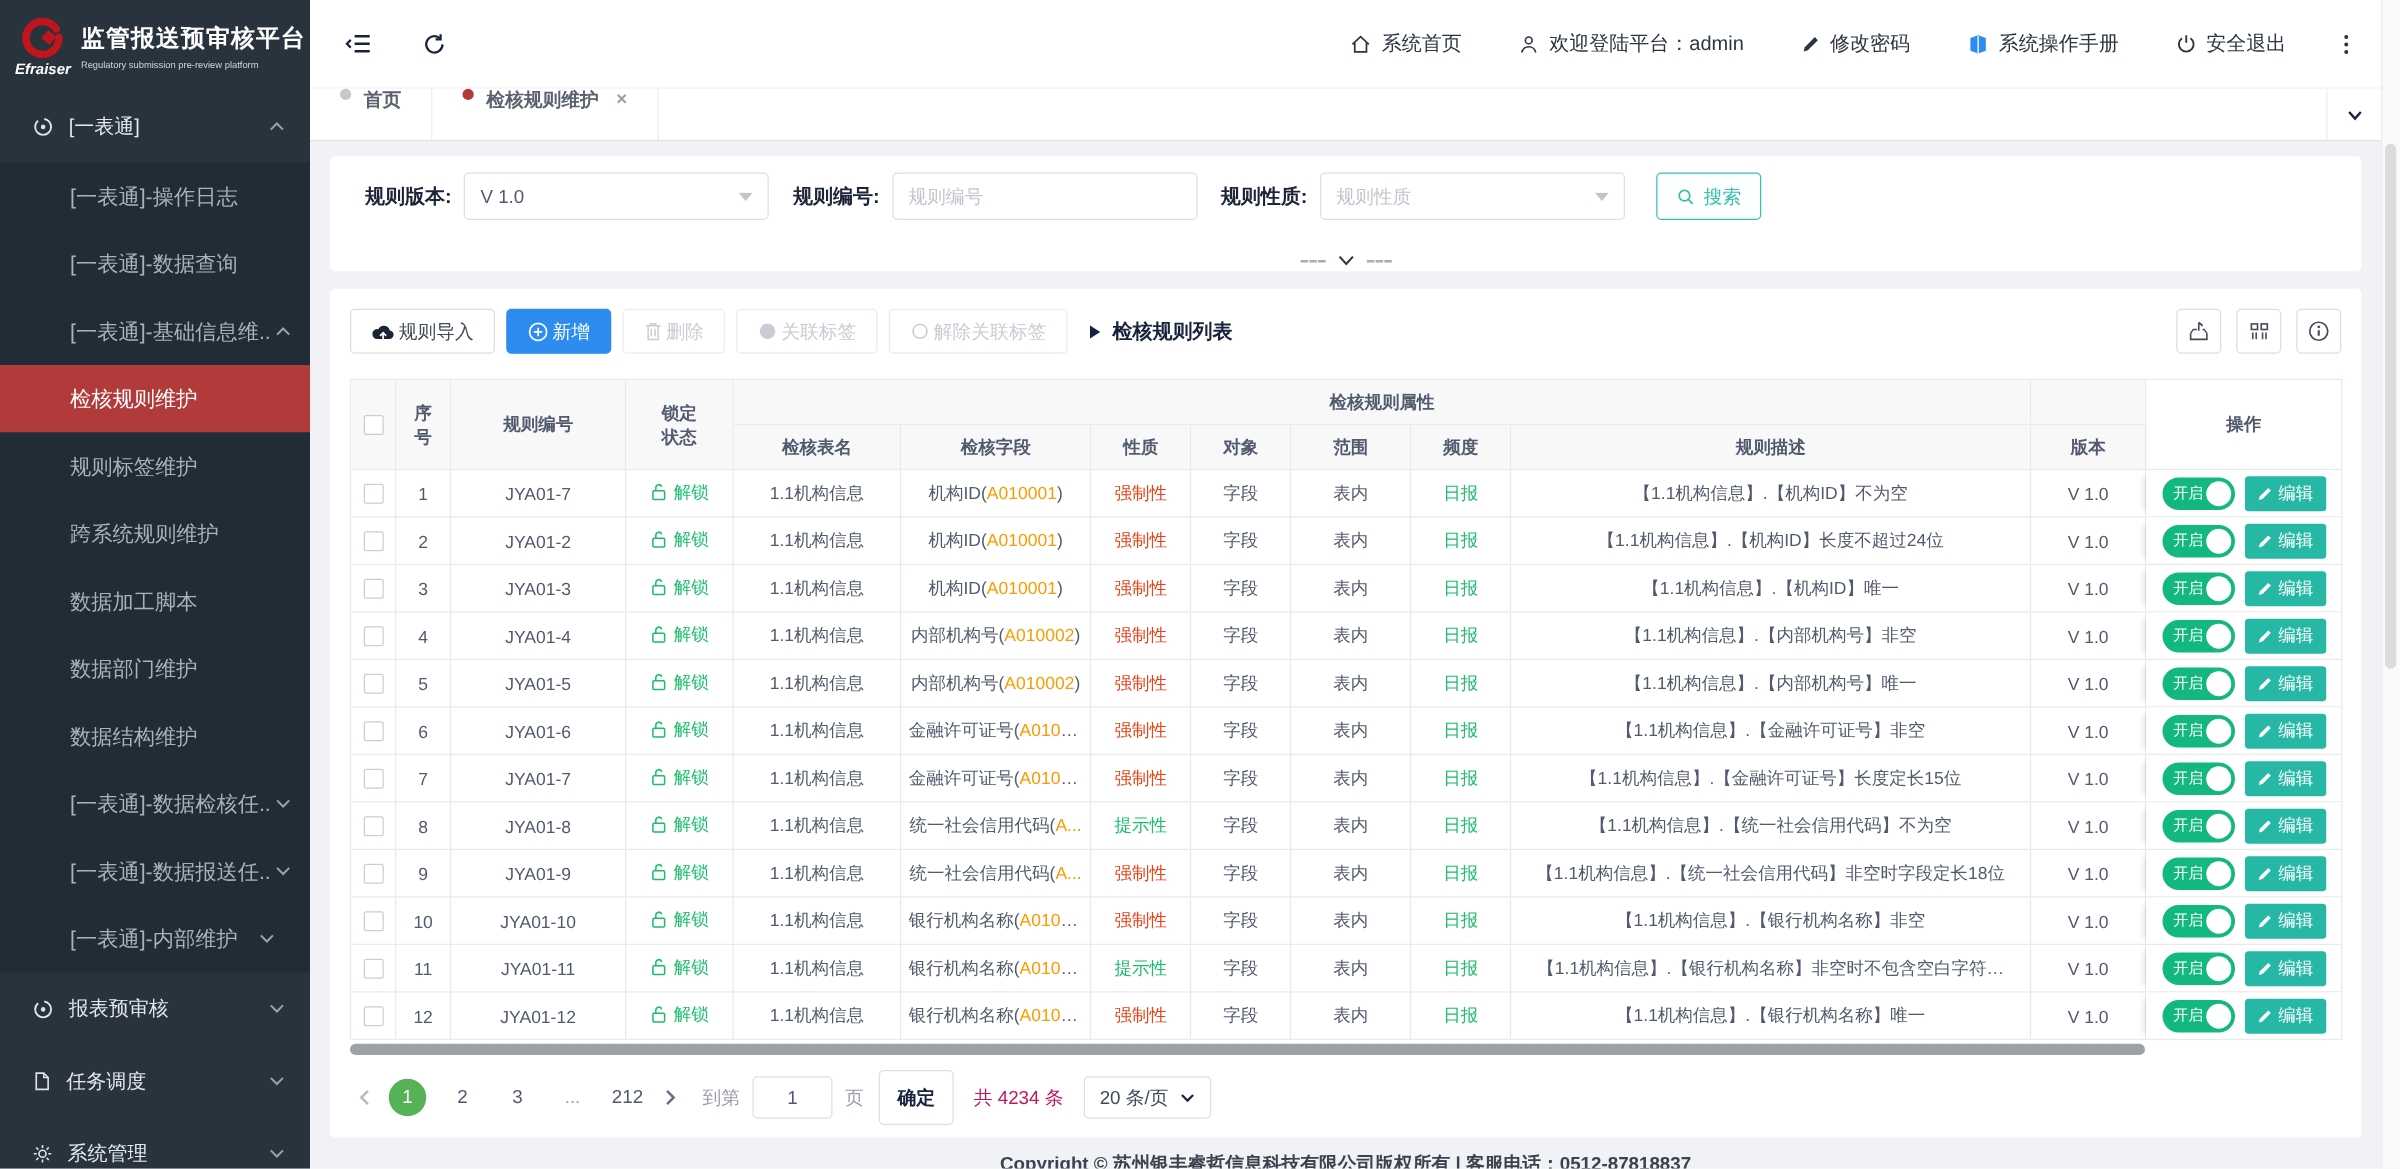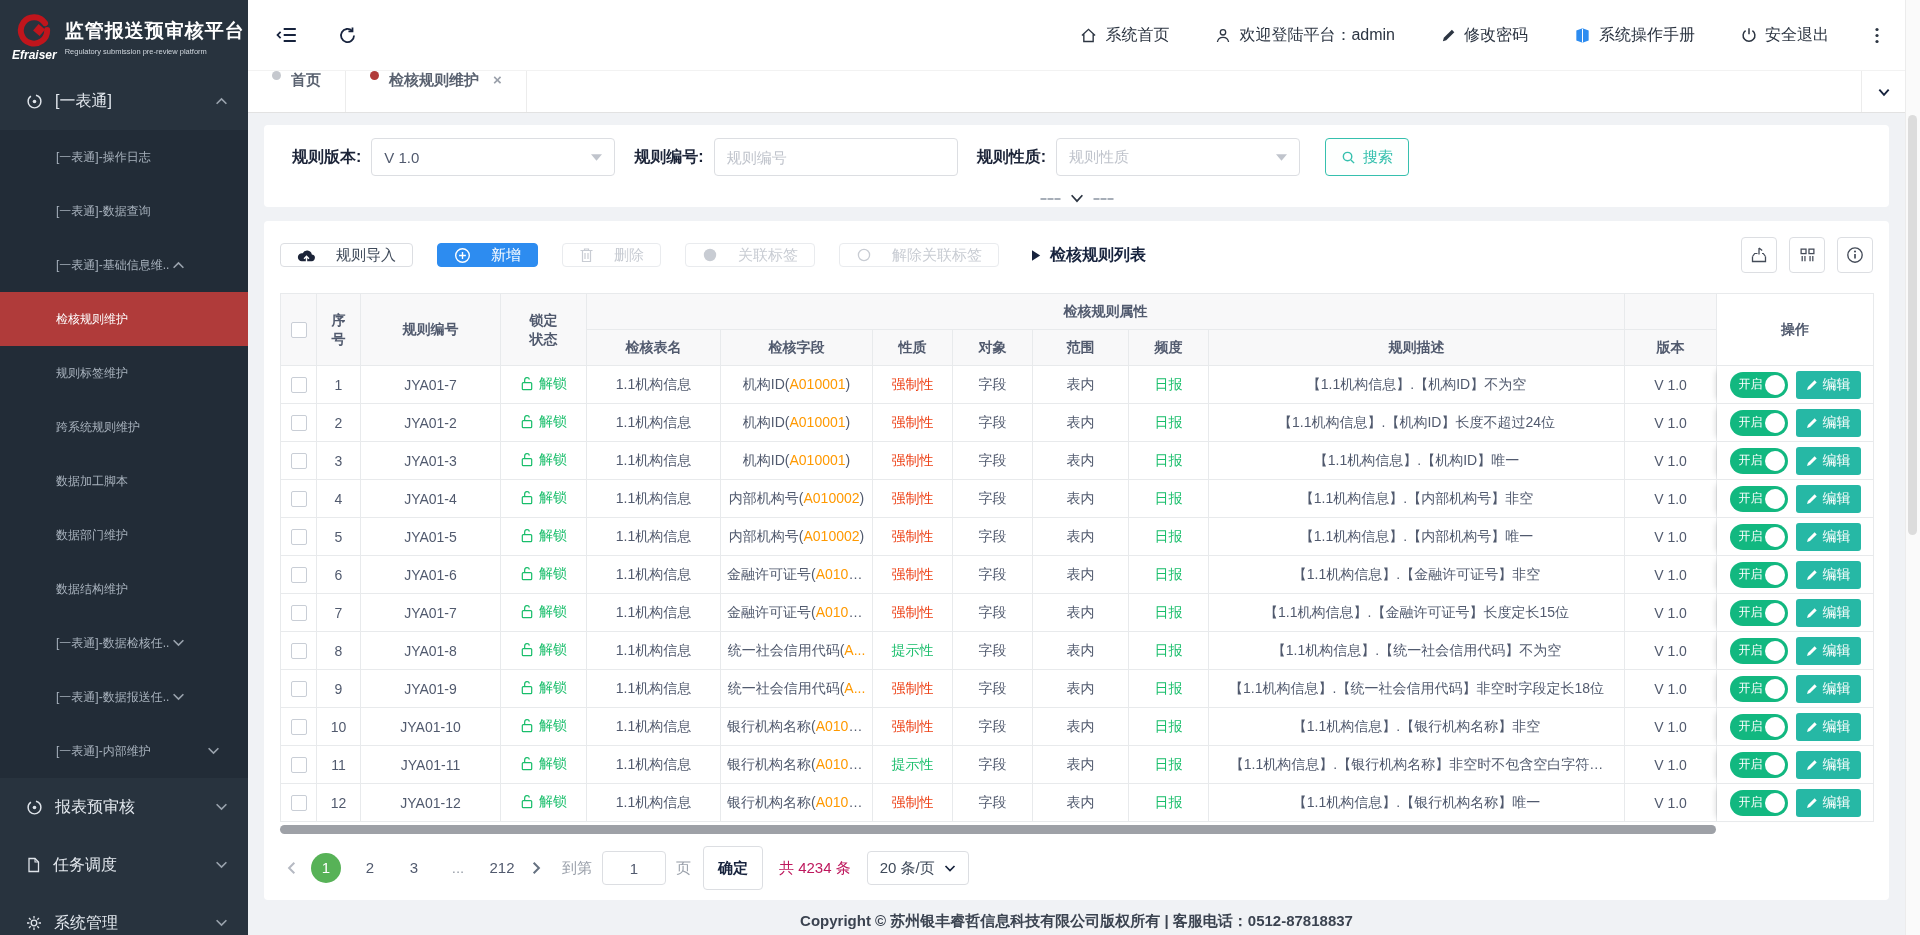--- a/index.html
+++ b/index.html
@@ -10,21 +10,21 @@
   
   .sidebar { width:248px; flex-shrink:0; background:#28333e; height:935px; overflow:hidden; }
   .brand { height:72px; display:flex; align-items:center; padding:8px 10px 6px 12px; gap:8px; }
   .brand-left { display:flex; flex-direction:column; align-items:center; }
   .brand-name { color:#fff; font-size:12px; font-style:italic; font-weight:bold; margin-top:1px; }
   .brand-text { display:flex; flex-direction:column; }
   .brand-title { color:#fff; font-size:19px; font-weight:bold; letter-spacing:1px; white-space:nowrap; }
   .brand-sub { color:#cfd6dd; font-size:7.5px; margin-top:3px; white-space:nowrap; }
   .menu-item { display:flex; align-items:center; cursor:pointer; }
   .menu-item.l0 { height:58px; padding:0 20px 0 26px; color:#e3e8ee; font-size:16px; }
-  .menu-item.sub { background:#222c37; color:#a8b2bd; font-size:12px; height:54px; padding:0 28px 0 56px; }
+  .menu-item.sub { background:#222c37; color:#a8b2bd; font-size:17px; height:54px; padding:0 28px 0 56px; }
   .menu-item.active { background:#b03b3a; color:#fff; }
   .menu-item .mi { margin-right:12px; display:flex; color:#dfe4ea; }
   .menu-item .lab { white-space:nowrap; }
   .chev { display:flex; color:#9aa3ad; }
   .chev.end { margin-left:auto; }
   .chev.inline { margin-left:3px; }
 
   
   .main { width:1657px; display:flex; flex-direction:column; }
   .topbar { height:70px; background:#fff; display:flex; align-items:center; padding:0 26px 0 28px; }
@@ -38,37 +38,37 @@
   .tab { display:flex; gap:10px; padding:0 24px; border-right:1px solid #ececec; font-size:15px; color:#5a6270; cursor:pointer; background:#fff;font-weight:bold; }
   .tab .dot { width:9px; height:9px; border-radius:50%; background:#c5c8ce; }
   .tab.active .dot { background:#b03b3a; }
   .tab .close { color:#9aa0aa; font-size:15px; margin-left:4px; }
   .tabs-collapse { margin-left:auto; width:44px; border-left:1px solid #ececec; display:flex; align-items:center; justify-content:center; color:#17233d; cursor:pointer; background:#fff; }
 
   .content { flex:1; padding:12px 16px 0; overflow:hidden; }
   .card { background:#fff; border-radius:4px; }
 
   
-  .filter-card { height:82px; padding:13px 28px 0; position:relative; }
+  .filter-card { height:92px; padding:13px 28px 0; position:relative; }
   .filter-row { display:flex; align-items:center; }
   .f-label { font-size:16px; font-weight:600; color:#1c2438; margin-right:10px; white-space:nowrap; }
   .control { width:244px; height:38px; border:1px solid #dcdee2; border-radius:4px; background:#fff; display:flex; align-items:center; padding:0 12px; font-size:15px; color:#515a6e; margin-right:19px; }
   .control .ph { color:#c0c4cc; }
   .control .caret { margin-left:auto; display:flex; }
   input.text-control { width:244px; height:38px; border:1px solid #dcdee2; border-radius:4px; padding:0 12px; font-size:15px; color:#515a6e; margin-right:19px; outline:none; font-family:inherit; }
   input.text-control::placeholder { color:#c0c4cc; }
   .search-btn { height:38px; margin-left:6px; padding:0 15px; border:1px solid #36c0ae; color:#36c0ae; background:#fdfffe; border-radius:4px; font-size:15px; display:inline-flex; align-items:center; gap:7px; cursor:pointer; font-family:inherit; }
   .collapse-toggle { position:absolute; left:50%; bottom:3px; transform:translateX(-50%); display:flex; align-items:center; gap:9px; cursor:pointer; }
   .dashes { width:20px; border-top:2px dashed #a7aeb8; height:0; }
   .collapse-toggle .chevd { color:#2c3542; display:flex; }
 
   
   .table-card { margin-top:14px; padding:16px 16px 10px; }
   .toolbar { display:flex; align-items:center; margin-bottom:20px; }
-  .btn { height:24px; border-radius:4px; font-size:15px; display:inline-flex; align-items:center; gap:20px; padding:0 16px; border:1px solid #dcdee2; background:#fff; color:#3f4a5a; margin-right:24px; cursor:pointer; font-family:inherit; white-space:nowrap; }
+  .btn { height:36px; border-radius:4px; font-size:15px; display:inline-flex; align-items:center; gap:3px; padding:0 16px; border:1px solid #dcdee2; background:#fff; color:#3f4a5a; margin-right:9px; cursor:pointer; font-family:inherit; white-space:nowrap; }
   .btn .icn { display:flex; }
   .btn.primary { background:#2d8cf0; border-color:#2d8cf0; color:#fff; }
   .btn.disabled { color:#c8ccd3; border-color:#e9ebee; cursor:not-allowed; }
   .btn.disabled .icn { color:#c8ccd3; }
   .list-title { display:flex; align-items:center; gap:9px; font-size:16px; color:#17233d; margin-left:8px; font-weight:600; }
   .tool-icons { margin-left:auto; display:flex; gap:12px; }
   .icon-btn { width:36px; height:36px; border:1px solid #dcdee2; border-radius:4px; background:#fff; color:#444b58; display:flex; align-items:center; justify-content:center; cursor:pointer; }
 
   table.grid { width:1593px; table-layout:fixed; border-collapse:separate; border-spacing:0; font-size:14px; color:#515a6e; text-align:center; border-top:1px solid #e8eaec; border-left:1px solid #e8eaec; }
   .grid th { background:#f8f8f9; font-weight:600; color:#515a6e; border-bottom:1px solid #e8eaec; border-right:1px solid #e8eaec; height:36px; padding:0 4px; }

